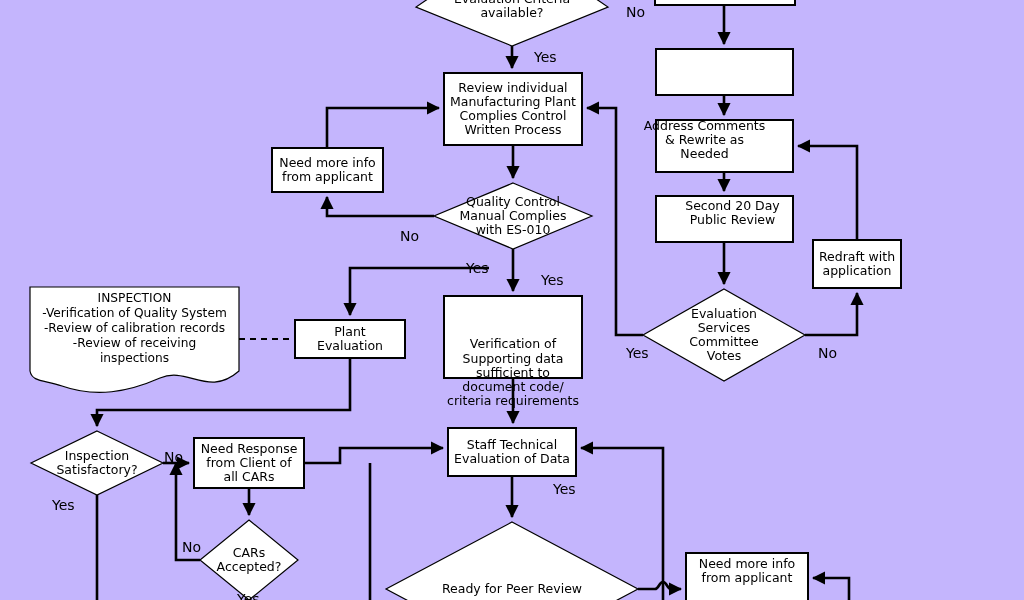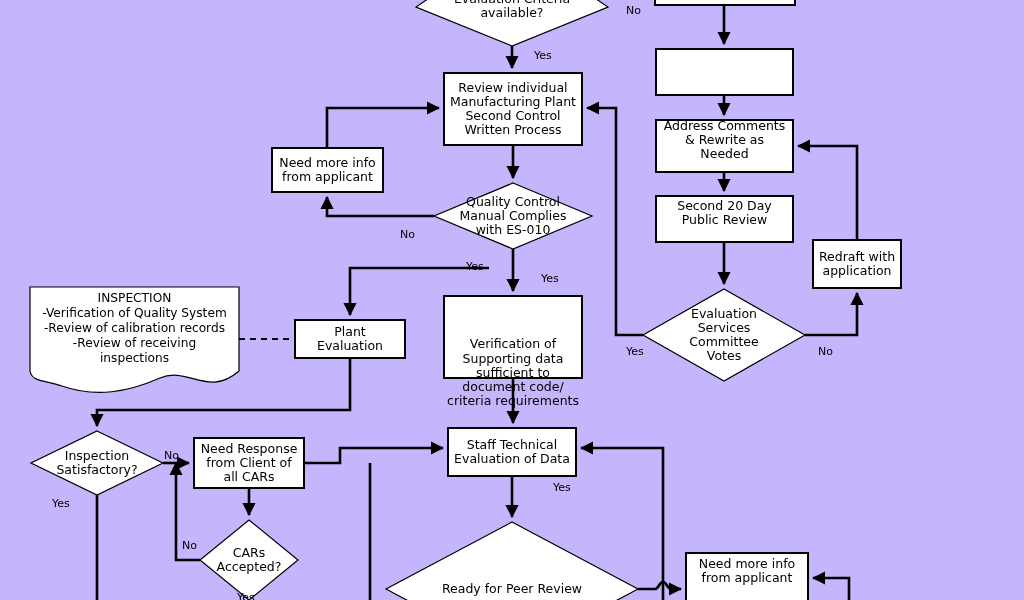--- a/index.html
+++ b/index.html
@@ -57,21 +57,21 @@
     text-align: center;
     color: #000000;
     line-height: 1.14;
     font-size: 12.5px;
     pointer-events: none;
     white-space: pre-line;
   }
   .edge-label {
     position: absolute;
     color: #000000;
-    font-size: 11px;
+    font-size: 14px;
     line-height: 1;
     white-space: nowrap;
   }
   .doc-text {
     position: absolute;
     text-align: center;
     color: #000000;
     font-size: 12.2px;
     line-height: 1.22;
     white-space: pre-line;
@@ -185,21 +185,21 @@
 
     <path d="M 370 463 L 370 600" class="conn"></path>
 
   </svg>
 
   <div class="node-text" style="left:416px; top:-58px; width:192px; height:104px; align-items:flex-end; padding-bottom:26px; box-sizing:border-box;">Evaluation Criteria
 available?</div>
 
   <div class="node-text" style="left:444px; top:73px; width:138px; height:72px;">Review individual
 Manufacturing Plant
-Second Control
+Complies Control
 Written Process</div>
 
   <div class="node-text" style="left:272px; top:148px; width:111px; height:44px;">Need more info
 from applicant</div>
 
   <div class="node-text" style="left:443px; top:183px; width:140px; height:66px;">Quality Control
 Manual Complies
 with ES-010</div>
 
   <div class="doc-text" style="left:32px; top:291px; width:205px;">INSPECTION
@@ -211,25 +211,25 @@
   <div class="node-text" style="left:295px; top:320px; width:110px; height:38px;">Plant
 Evaluation</div>
 
   <div class="node-text" style="left:444px; top:296px; width:138px; height:82px;margin-top:36px;">Verification of
 Supporting data
 sufficient to
 document code/
 criteria requirements</div>
 
 
-  <div class="node-text" style="left:656px; top:120px; width:137px; height:40px;">Address Comments
+  <div class="node-text" style="left:636px; top:120px; width:137px; height:40px;">Address Comments
 &amp; Rewrite as
 Needed</div>
 
-  <div class="node-text" style="left:656px; top:196px; width:137px; height:34px;">Second 20 Day
+  <div class="node-text" style="left:656px; top:196px; width:137px; height:34px;padding-left:8px;">Second 20 Day
 Public Review</div>
 
   <div class="node-text" style="left:813px; top:240px; width:88px; height:48px;">Redraft with
 application</div>
 
   <div class="node-text" style="left:659px; top:299px; width:130px; height:72px;">Evaluation
 Services
 Committee
 Votes</div>
 

